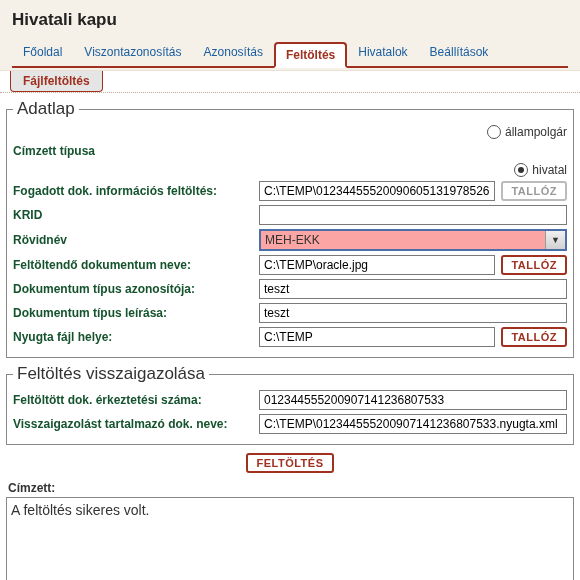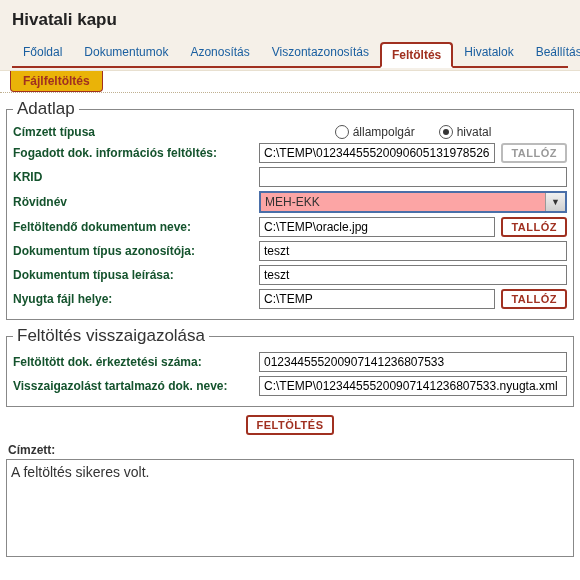--- a/index.html
+++ b/index.html
@@ -4,57 +4,56 @@
 <style>
   * { box-sizing: border-box; margin: 0; padding: 0; font-family: Arial, sans-serif; }
   body { background: #fff; font-size: 12px; color: #333; }
   .page { width: 580px; height: 580px; position: relative; border-radius: 11px; }
   .header { background: #f5f0e8; padding: 10px 12px 2px 12px; border-bottom: 1px solid #e8e0d0; }
   .title { font-size: 17px; font-weight: bold; color: #222; margin-bottom: 10px; }
   .tabs { display: flex; gap: 0; border-bottom: 2px solid #a03020; position: relative; margin-top: 4px; }
   .tab { padding: 4px 10px; color: #1a5fa0; font-size: 12px; cursor: pointer; border: 1px solid transparent; }
   .tab.active { background: #fff; border: 2px solid #a03020; border-bottom: 2px solid #fff; color: #a03020; font-weight: bold; border-radius: 4px 4px 0 0; position: relative; top: 2px; }
   .subtab-row { background: #fff; border-bottom: 1px dotted #c0b090; padding-left: 10px; }
-  .subtab { display: inline-block; background: #eab308; border: 1px solid #a03020; border-top: none; color: #a03020; font-weight: bold; font-size: 12px; padding: 3px 12px; border-radius: 0 0 4px 4px; }
+  .subtab { display: inline-block; background: #e5e5e5; border: 1px solid #a03020; border-top: none; color: #a03020; font-weight: bold; font-size: 12px; padding: 3px 12px; border-radius: 0 0 4px 4px; }
   
   .content { padding: 6px 6px; }
   fieldset { border: 1px solid #888; margin-bottom: 6px; padding: 2px 6px 6px 6px; position: relative; }
   legend { padding: 0 4px; font-size: 17px; color: #333; }
   
   .row { display: flex; align-items: center; margin: 4px 0; gap: 6px; }
   .label { width: 240px; font-size: 12px; color: #14532d; }
   .label.bold { font-weight: bold; }
   .input-text { flex: 1; border: 1px solid #7a7a7a; padding: 2px 4px; font-size: 12px; height: 20px; background: #fff; }
   .dropdown { flex: 1; display: flex; border: 2px solid #4a6fa8; height: 22px; }
   .dropdown-text { flex: 1; padding: 2px 4px; font-size: 12px; background: #fca5a5; }
   .dropdown-btn { width: 20px; background: linear-gradient(#f0f0f0,#d0d0d0); border-left: 1px solid #999; display: flex; align-items: center; justify-content: center; font-size: 9px; color: #333; }
   
   .btn { border: 2px solid #a03020; background: #fff; color: #a03020; font-weight: bold; font-size: 11px; padding: 2px 8px; border-radius: 3px; cursor: pointer; letter-spacing: 0.5px; }
   .btn.disabled { border-color: #bbb; color: #999; cursor: default; }
   
-  .radio-group { display: flex; gap: 24px; align-items: flex-end; }
+  .radio-group { display: flex; gap: 24px; align-items: flex-end; flex-direction: column; }
   .radio-item { display: flex; align-items: center; gap: 4px; font-size: 12px; }
   .radio-outer { width: 14px; height: 14px; border: 1px solid #555; border-radius: 50%; display: inline-flex; align-items: center; justify-content: center; background: #fff; }
   .radio-inner { width: 6px; height: 6px; background: #333; border-radius: 50%; }
   
   .center-row { display: flex; justify-content: center; margin: 8px 0; }
   .msg-label { font-weight: bold; font-size: 12px; margin: 4px 0 2px 2px; }
   .msg-box { border: 1px solid #888; height: 98px; padding: 4px; font-size: 14px; overflow: auto; }
 </style>
 </head>
 <body>
 <div class="page">
 
 <div class="header">
   <div class="title">Hivatali kapu</div>
   <div class="tabs">
     <div class="tab">Főoldal</div>
-    <div class="tab">Dokumentumok</div>
+    <div class="tab">Viszontazonosítás</div>
     <div class="tab">Azonosítás</div>
-    <div class="tab">Viszontazonosítás</div>
     <div class="tab active">Feltöltés</div>
     <div class="tab">Hivatalok</div>
     <div class="tab">Beállítások</div>
 
   </div>
 </div>
 <div class="subtab-row">
   <div class="subtab">Fájlfeltöltés</div>
 </div>
 
@@ -103,21 +102,21 @@
       <input class="input-text" value="C:\TEMP\oracle.jpg" style="">
       <button class="btn">TALLÓZ</button>
     </div>
 
     <div class="row">
       <div class="label bold">Dokumentum típus azonosítója:</div>
       <input class="input-text" value="teszt" style="">
     </div>
 
     <div class="row">
-      <div class="label bold">Dokumentum típusa leírása:</div>
+      <div class="label bold">Dokumentum típus leírása:</div>
       <input class="input-text" value="teszt" style="">
     </div>
 
     <div class="row">
       <div class="label bold">Nyugta fájl helye:</div>
       <input class="input-text" value="C:\TEMP" style="">
       <button class="btn">TALLÓZ</button>
     </div>
   </fieldset>
 

